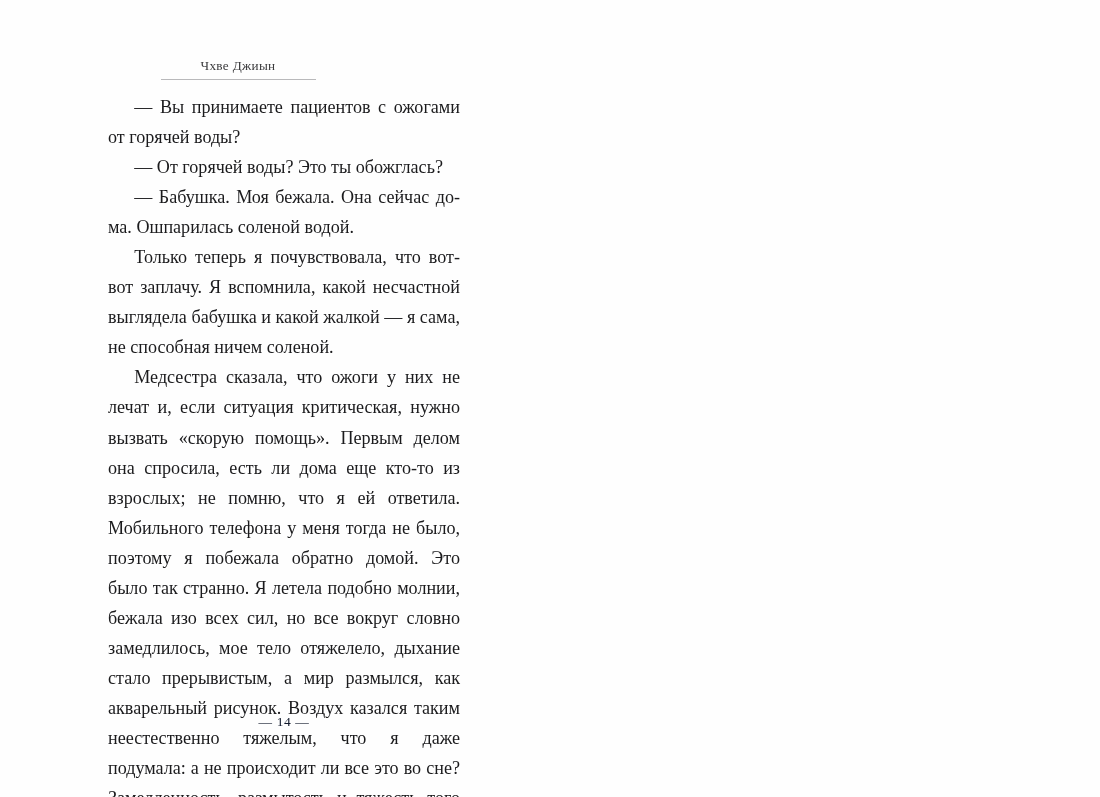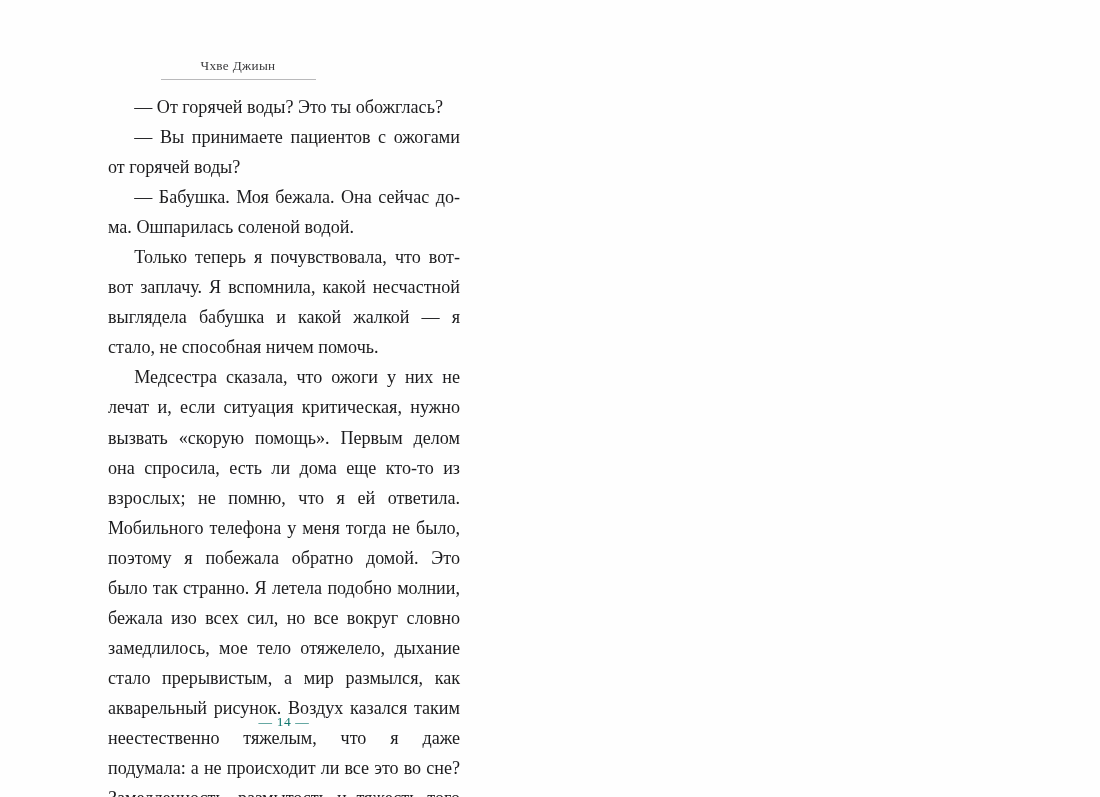--- a/index.html
+++ b/index.html
@@ -80,44 +80,44 @@
   .textcol p {
     margin: 0;
     text-indent: 1.45em;
   }
 
   
   .folio {
     position: absolute;
     top: 714px;
     font-size: 13.5px;
-    color: #0f766e;
+    color: #0f172a;
     text-align: center;
     letter-spacing: 0.6px;
     white-space: nowrap;
   }
   .folio-left { left: 108px; width: 352px; }
 </style>
 </head>
 <body>
 
 <div class="spread">
 
   <div class="page page-left">
 
     <div class="runhead runhead-left">
       <span class="rh-text">Чхве Джиын</span>
       <span class="rh-rule"></span>
     </div>
 
     <div class="textcol textcol-left">
+      <p>— Вы принимаете пациентов с ожогами от горячей воды?</p>
       <p>— От горячей воды? Это ты обожглась?</p>
-      <p>— Вы принимаете пациентов с ожогами от горячей воды?</p>
       <p>— Бабушка. Моя бежала. Она сейчас до­ма. Ошпарилась соленой водой.</p>
-      <p>Только теперь я почувствовала, что вот-вот заплачу. Я вспомнила, какой несчастной вы­глядела бабушка и какой жалкой — я стало, не способная ничем помочь.</p>
+      <p>Только теперь я почувствовала, что вот-вот заплачу. Я вспомнила, какой несчастной вы­глядела бабушка и какой жалкой — я сама, не способная ничем соленой.</p>
       <p>Медсестра сказала, что ожоги у них не ле­чат и, если ситуация критическая, нужно вы­звать «скорую помощь». Первым делом она спросила, есть ли дома еще кто-то из взрос­лых; не помню, что я ей ответила. Мобильного телефона у меня тогда не было, поэтому я по­бежала обратно домой. Это было так странно. Я летела подобно молнии, бежала изо всех сил, но все вокруг словно замедлилось, мое тело отяжелело, дыхание стало прерывистым, а мир размылся, как акварельный рисунок. Воздух казался таким неестественно тяжелым, что я даже подумала: а не происходит ли все это во сне? Замедленность, размытость и тяжесть того летнего утра я ощущаю до сих пор не­обычайно четко.</p>
 
     </div>
 
     <div class="folio folio-left">— 14 —</div>
   </div>
 
   <div class="page page-right">
 
     

